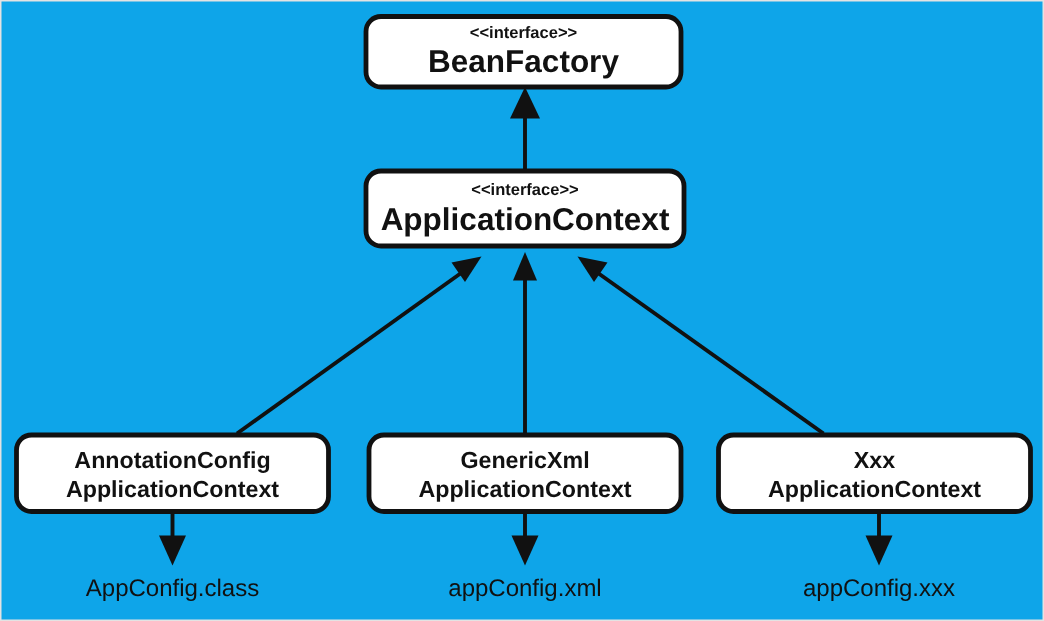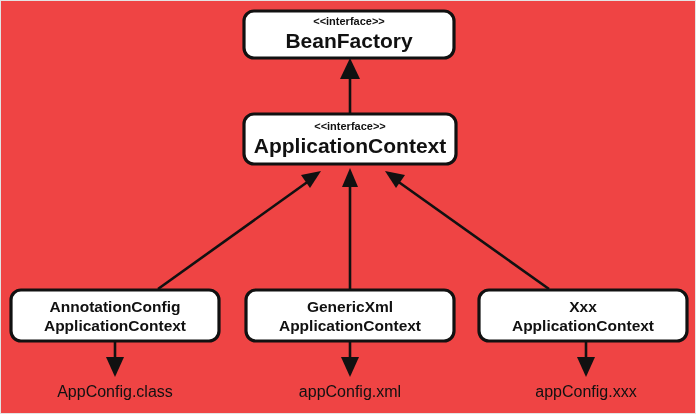--- a/index.html
+++ b/index.html
@@ -7,21 +7,21 @@
     padding: 0;
     background: #ffffff;
   }
   body {
     font-family: "Liberation Sans", sans-serif;
   }
   #diagram-root {
     position: relative;
     width: 696px;
     height: 414px;
-    background: #ef4444;
+    background: #0ea5e9;
     box-sizing: border-box;
     border: 1px solid #e3e3e3;
     overflow: hidden;
   }
   #diagram-svg {
     position: absolute;
     left: 0;
     top: 0;
     width: 696px;
     height: 414px;

